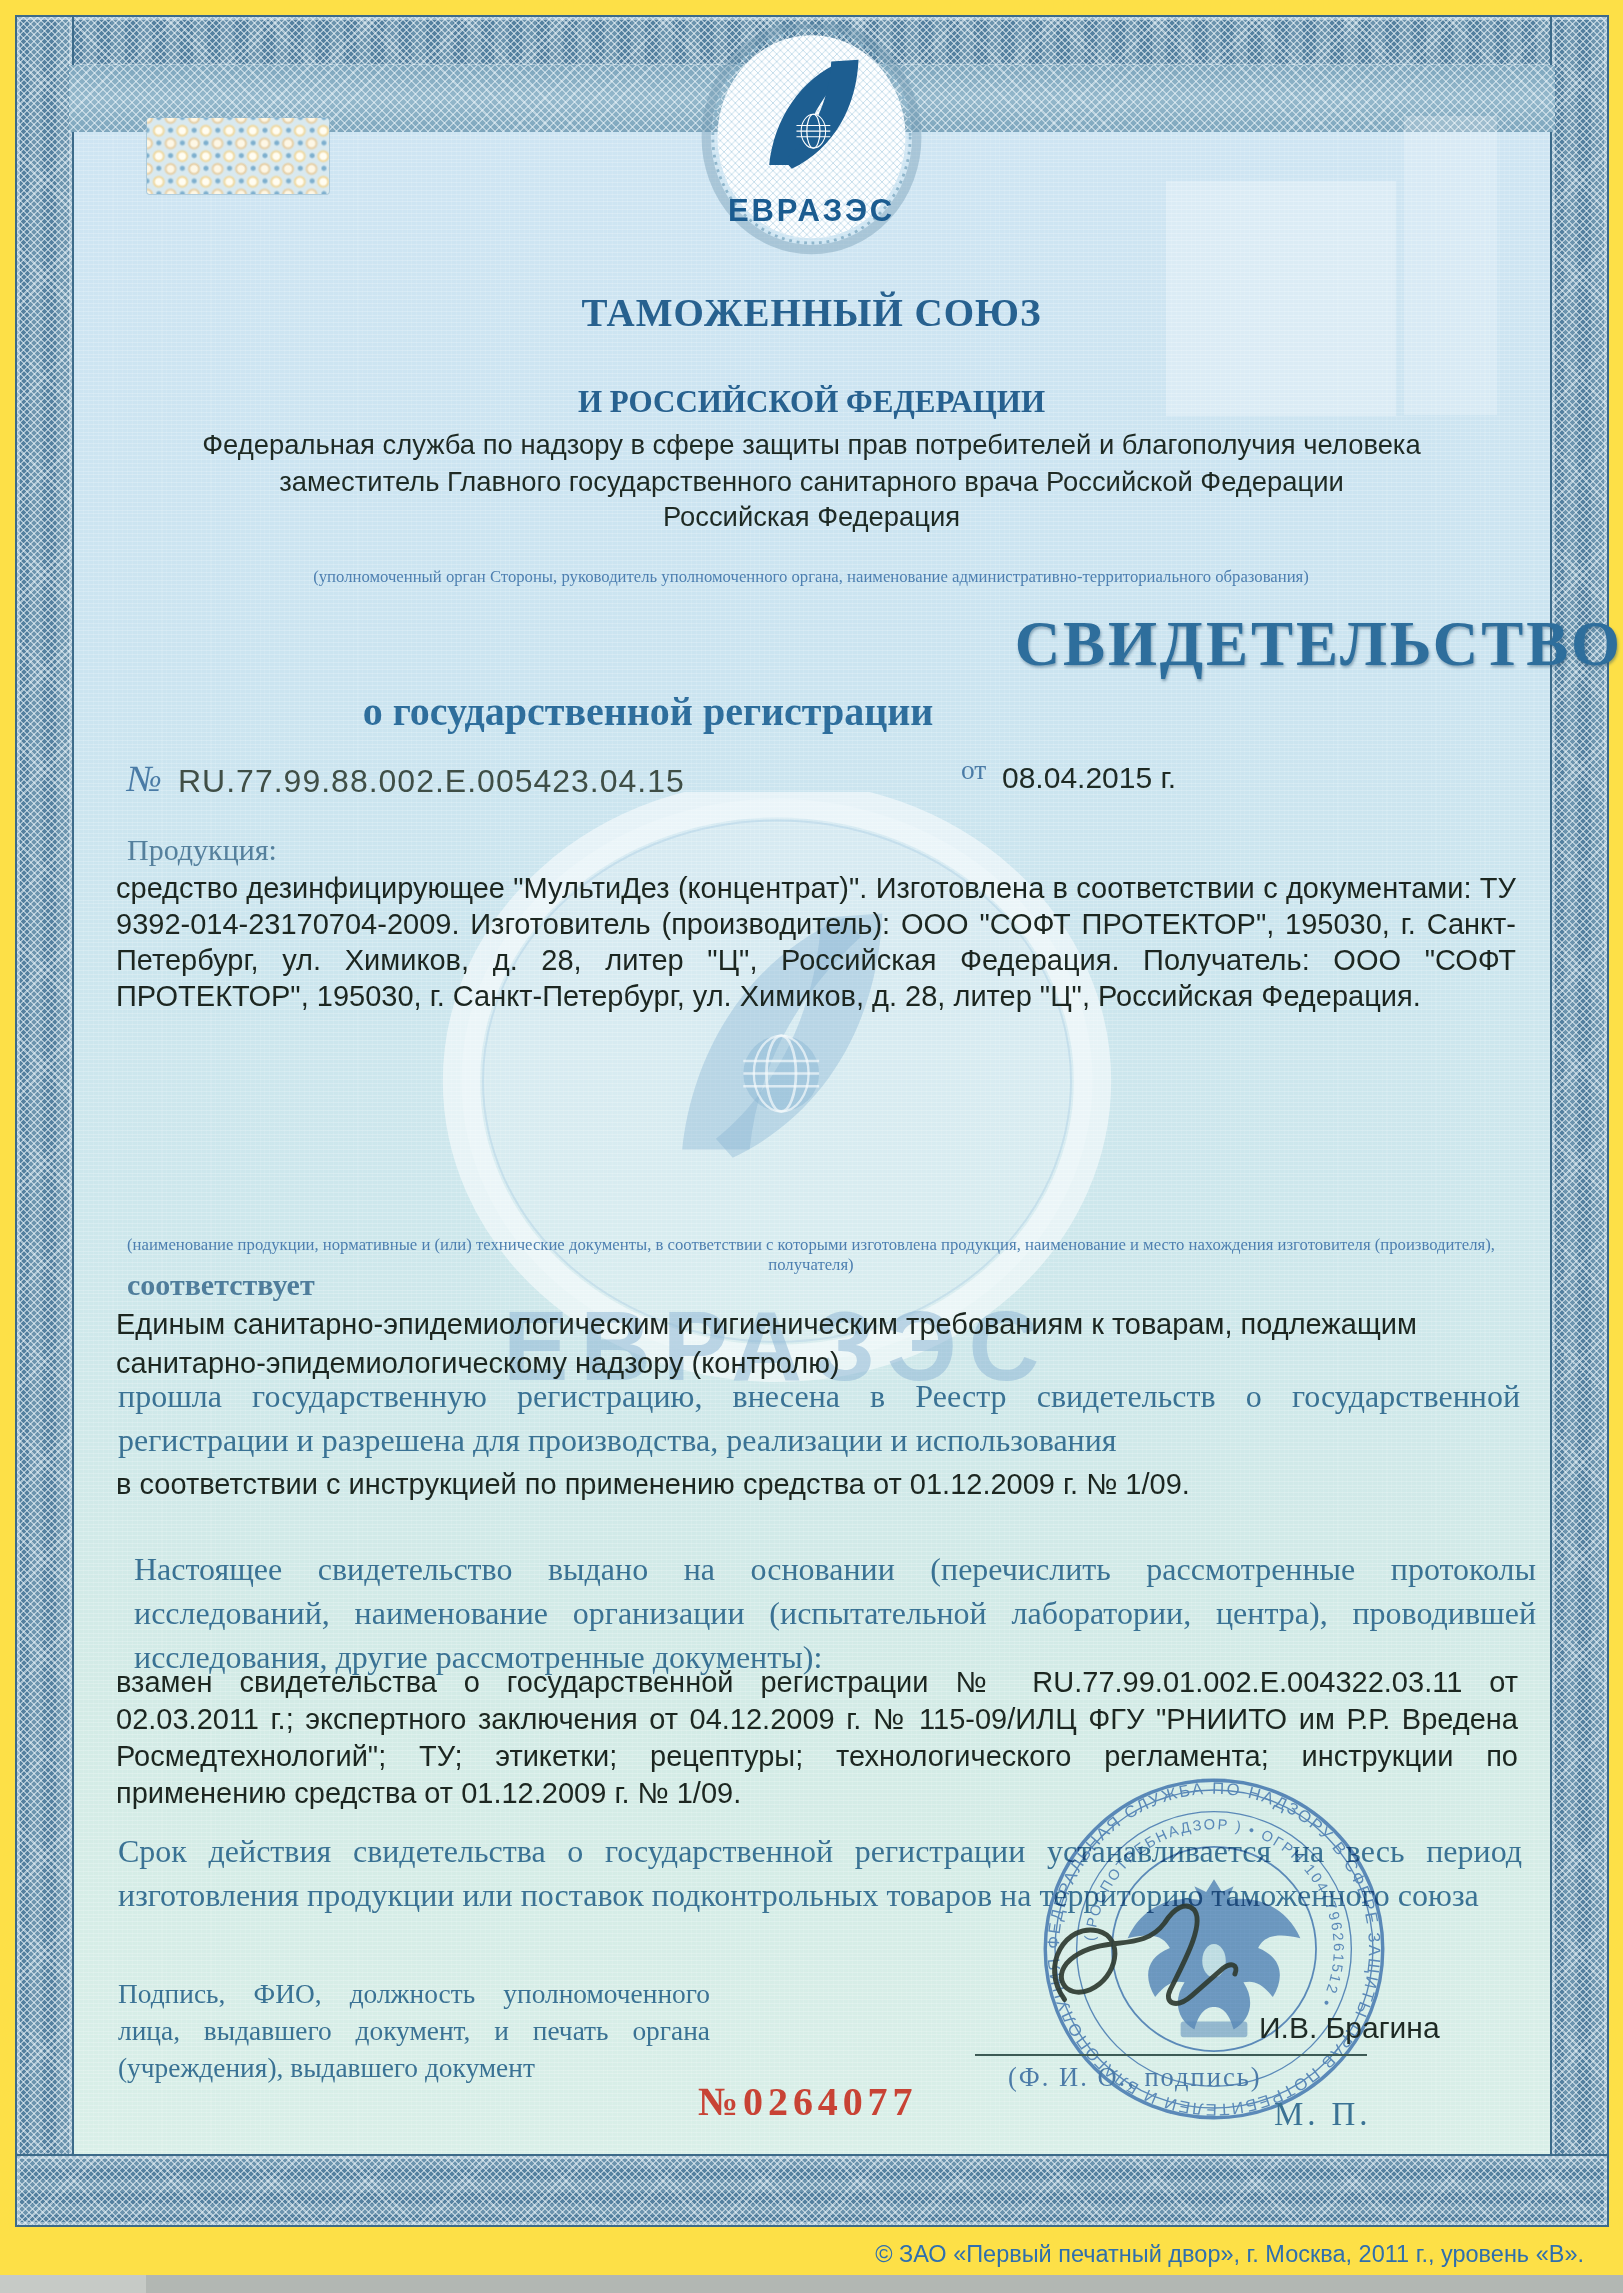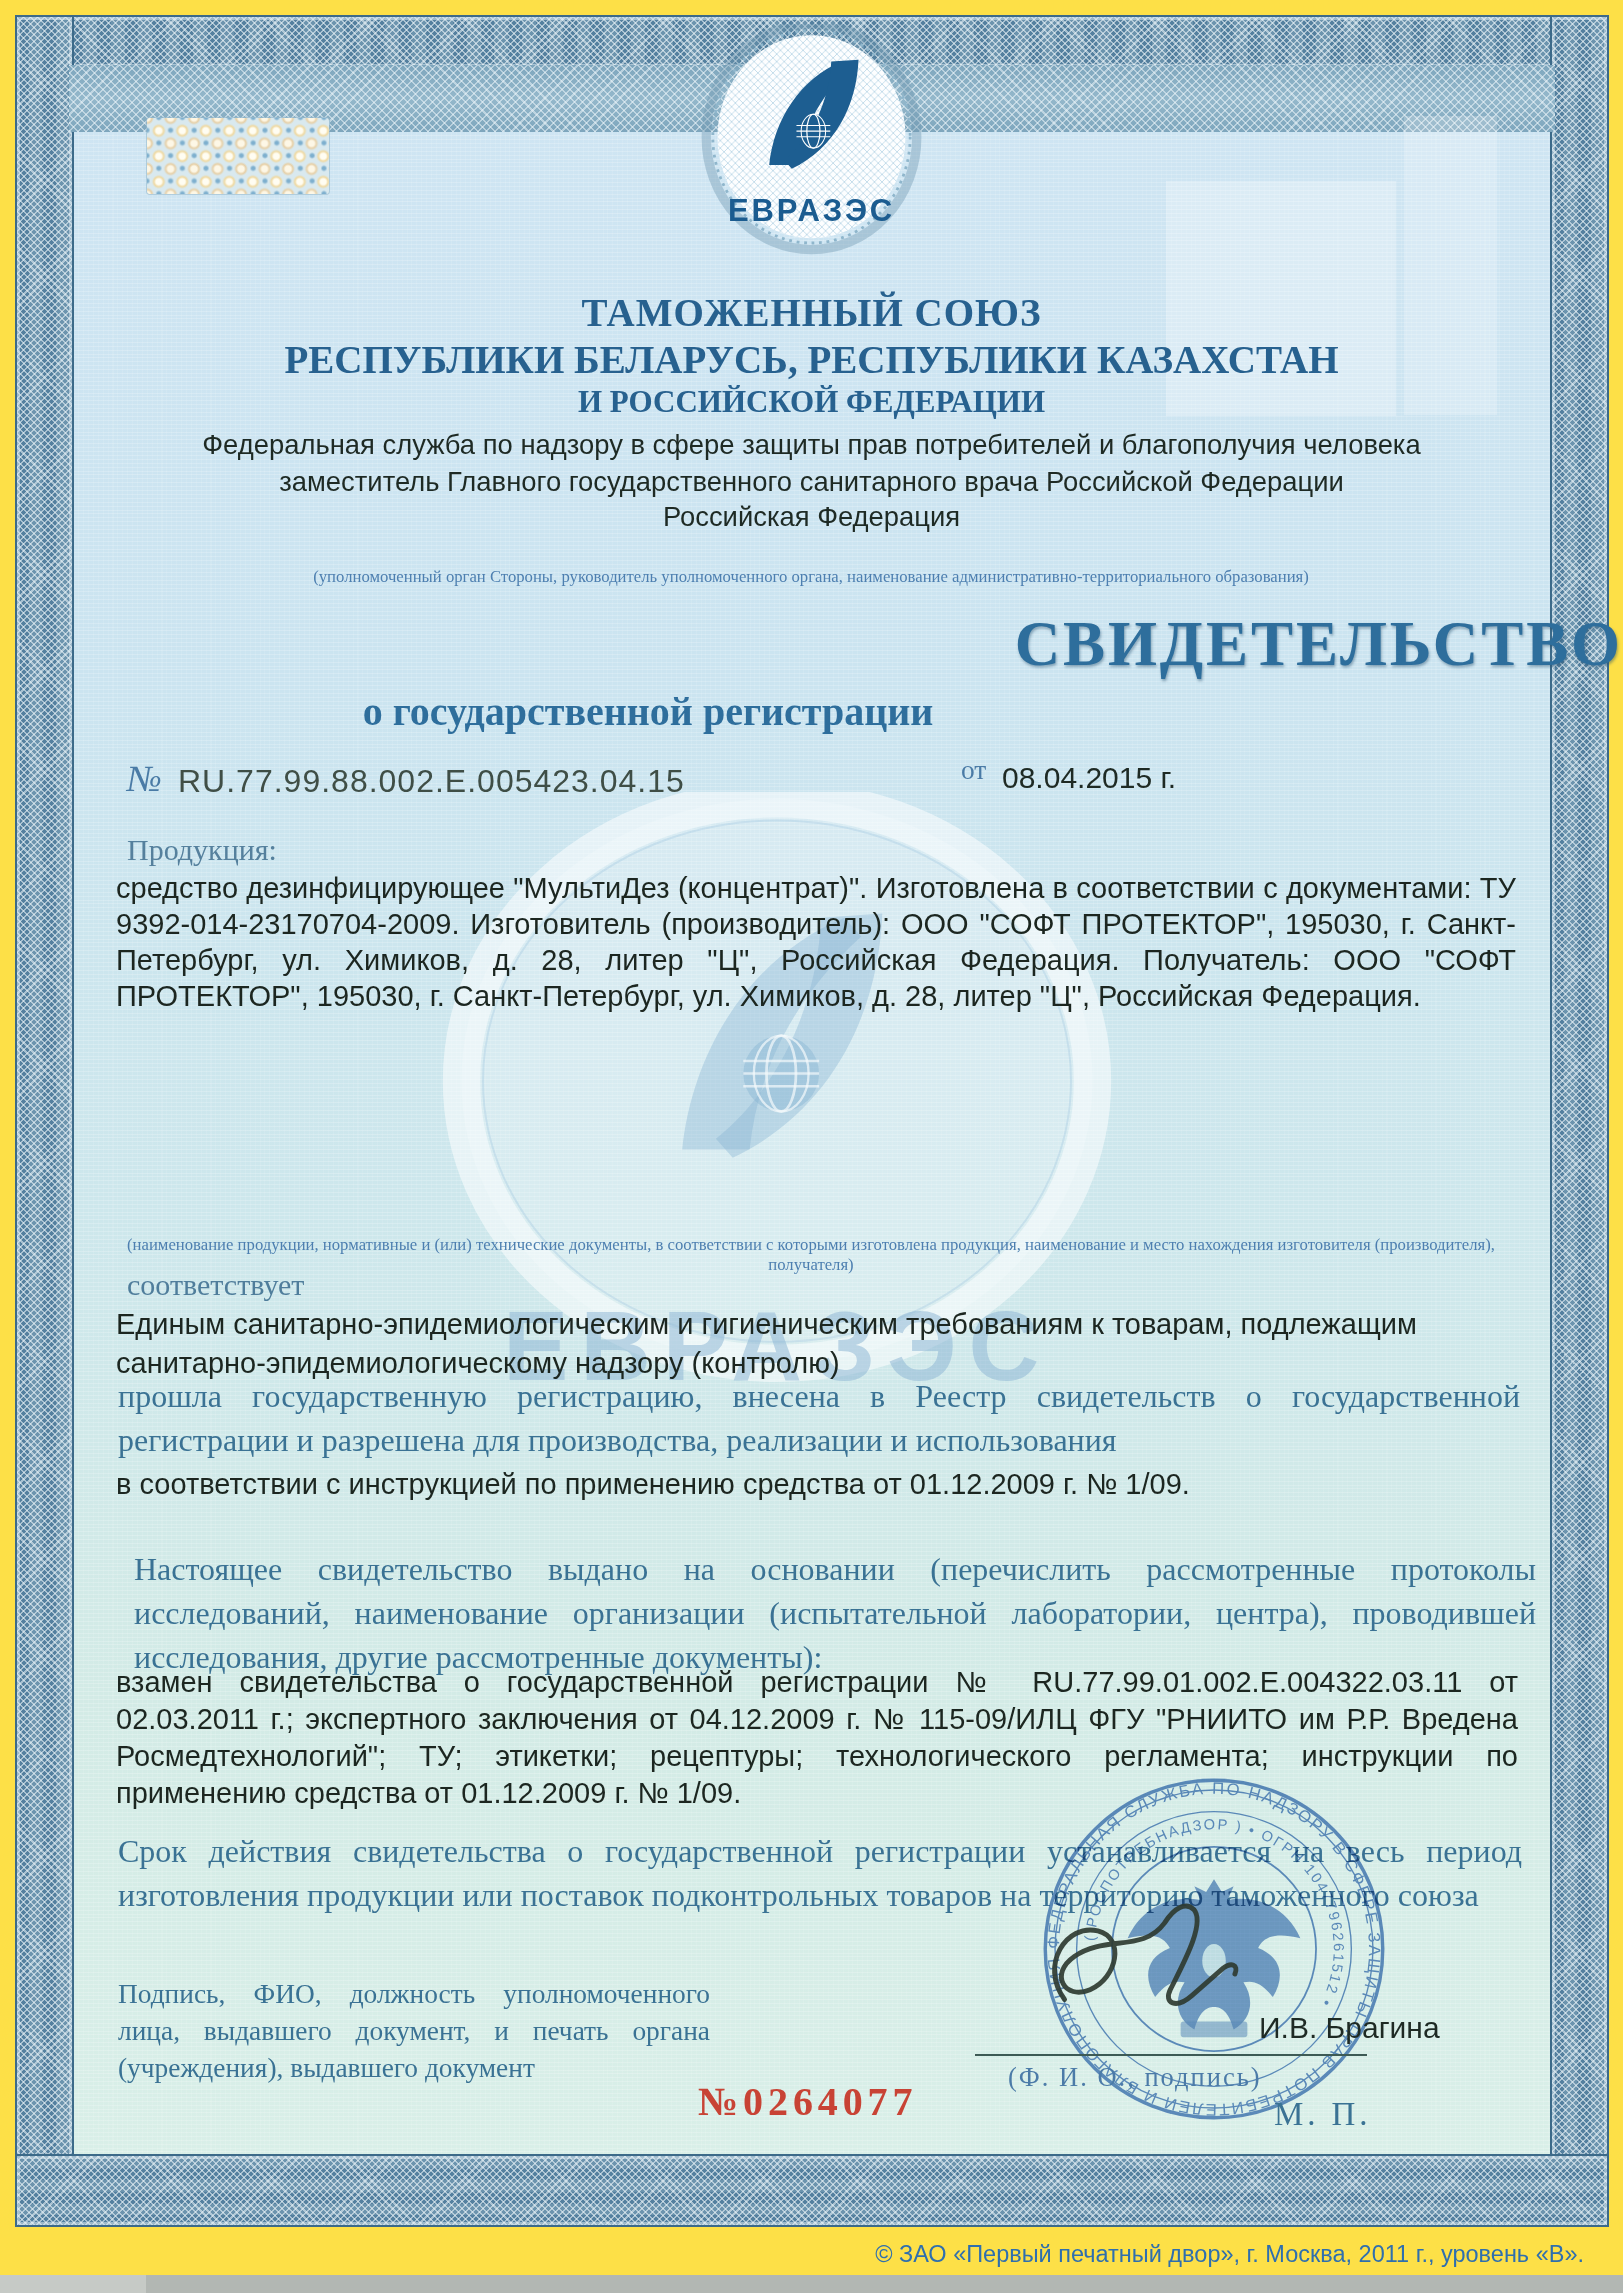--- a/index.html
+++ b/index.html
@@ -64,21 +64,21 @@
   .num-label{position:absolute;left:127px;top:2px;color:#4a7ba6;font-size:37px;font-style:italic;}
   .num-value{position:absolute;left:178px;top:7.8px;color:#3f4e46;font-size:32px;
              font-family:"Liberation Sans",sans-serif;letter-spacing:1px;}
   .date-label{position:absolute;left:961px;top:0px;color:#4a7ba6;font-size:27.4px;}
   .date-value{position:absolute;left:1002px;top:5.9px;color:#1e2a24;font-size:30px;
               font-family:"Liberation Sans",sans-serif;}
   .prod-label{left:127px;top:833px;color:#55809d;font-size:30px;}
   .prod-text{left:116px;top:870px;width:1400px;color:#1c2620;font-size:29px;line-height:36px;
              font-family:"Liberation Sans",sans-serif;text-align:justify;}
   .note2{top:1235px;}
-  .comply-lead{left:127px;top:1268px;color:#4f7d9b;font-size:30px;}
+  .comply-lead{left:127px;top:1268px;color:#4f7d9b;font-size:30px;font-weight:bold;}
   .comply-text{left:116px;top:1305px;width:1400px;color:#1c2620;font-size:29px;line-height:39px;
                font-family:"Liberation Sans",sans-serif;}
   .blue-par{color:#3a7294;font-size:32px;line-height:44px;text-align:justify;
             font-family:"Liberation Serif",serif;}
   .reg-par{left:118px;top:1374px;width:1402px;}
   .instr{left:116px;top:1468px;width:1402px;color:#1c2620;font-size:29px;
          font-family:"Liberation Sans",sans-serif;}
   .basis-intro{left:118px;top:1547px;width:1402px;margin-left:16px;}
   .basis-text{left:116px;top:1664px;width:1402px;color:#1c2620;font-size:29px;line-height:37px;
               font-family:"Liberation Sans",sans-serif;text-align:justify;}
@@ -144,21 +144,20 @@
       <path d="M 50,-54 C 48,-5 25,40 -21,62 L -29,53 C 5,25 19,-15 21,-52 Z" fill="rgba(120,168,205,.40)"></path>
       <circle cx="2" cy="22" r="18" fill="rgba(120,168,205,.45)"></circle>
       <ellipse cx="2" cy="22" rx="7" ry="18" fill="none" stroke="rgba(255,255,255,.7)" stroke-width="1.3"></ellipse>
       <ellipse cx="2" cy="22" rx="13" ry="18" fill="none" stroke="rgba(255,255,255,.7)" stroke-width="1.1"></ellipse>
       <path d="M -16,16 H 20 M -16,22 H 20 M -16,28 H 20" stroke="rgba(255,255,255,.7)" stroke-width="1.2" fill="none"></path>
     </g>
     <text x="355" y="600" text-anchor="middle" font-family="Liberation Sans, sans-serif" font-weight="bold" font-size="100" letter-spacing="12" fill="rgba(128,172,208,.55)">ЕВРАЗЭС</text>
   </svg>
 
   <div class="tx hdr hdr1">ТАМОЖЕННЫЙ СОЮЗ</div>
-  <div class="tx hdr hdr2">РЕСПУБЛИКИ БЕЛАРУСЬ, РЕСПУБЛИКИ КАЗАХСТАН</div>
   <div class="tx hdr hdr3">И РОССИЙСКОЙ ФЕДЕРАЦИИ</div>
   <div class="tx agency ag1">Федеральная служба по надзору в сфере защиты прав потребителей и благополучия человека</div>
   <div class="tx agency ag2">заместитель Главного государственного санитарного врача Российской Федерации</div>
   <div class="tx agency ag3">Российская Федерация</div>
   <div class="tx note note1">(уполномоченный орган Стороны, руководитель уполномоченного органа, наименование административно-территориального образования)</div>
 
   <div class="tx title-main">СВИДЕТЕЛЬСТВО</div>
   <div class="tx title-sub">о государственной регистрации</div>
 
   <div class="tx numrow">

